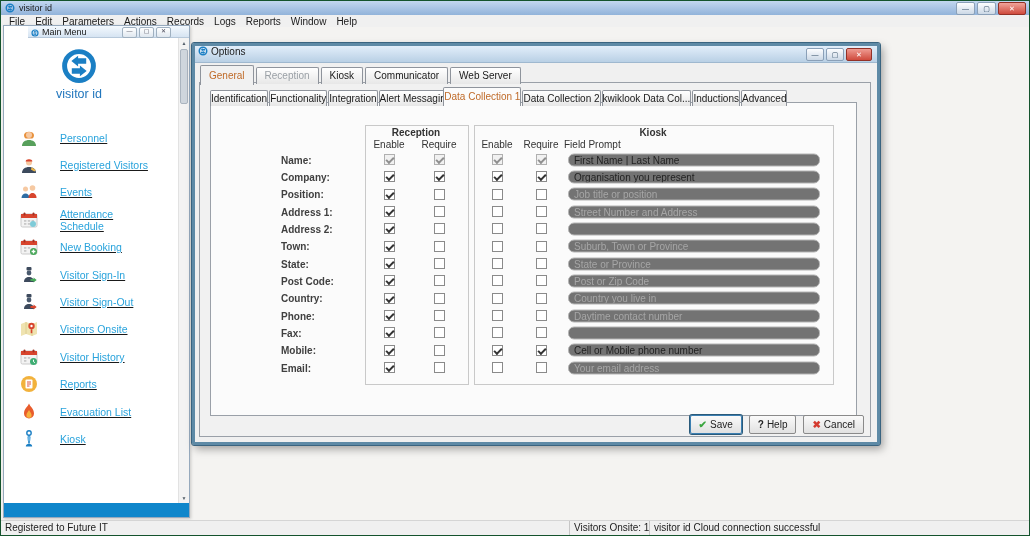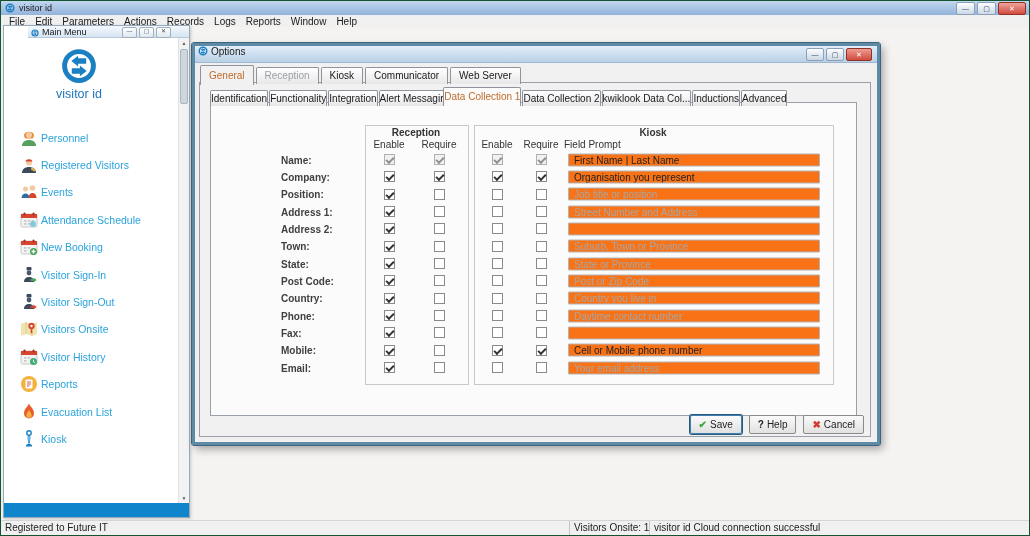--- a/index.html
+++ b/index.html
@@ -30,21 +30,21 @@
   .mm-btn{width:13px;height:9px;border:1px solid #9fb0c0;border-radius:2px;
           background:linear-gradient(#fff,#dfe7ef);font-size:6px;line-height:7px;text-align:center;color:#445;}
   .mm-body{position:absolute;top:12px;left:0;right:0;bottom:0;background:#fff;}
   .mm-scrollbar{position:absolute;top:0;right:0;width:10px;bottom:14px;background:#f3f3f3;border-left:1px solid #e2e2e2;}
   .sb-arrow{position:absolute;left:0;width:10px;height:10px;font-size:5px;text-align:center;line-height:10px;color:#55606b;background:#f3f3f3;}
   .sb-thumb{position:absolute;left:1px;top:11px;width:8px;height:55px;background:#cfd6dd;border:1px solid #aab4bf;border-radius:2px;box-sizing:border-box;}
   .mm-footer{position:absolute;left:0;right:0;bottom:0;height:14px;background:#0f86cb;}
   .mm-logo{position:absolute;top:10px;left:0;width:150px;text-align:center;}
   .mm-logo .logo-text{color:#2176bd;font-size:12.5px;margin-top:1px;}
   .mm-items{position:absolute;top:86px;left:0;width:150px;}
-  .mm-item{height:27.4px;display:flex;align-items:center;padding-left:15px;gap:2px;cursor:default;}
+  .mm-item{height:27.4px;display:flex;align-items:center;padding-left:15px;gap:21px;cursor:default;text-decoration:underline;}
   .mm-item .icon{width:20px;height:20px;display:inline-flex;}
   .mm-item .label{color:#29a3dc;font-size:10.5px;}
   
   .dialog{position:absolute;left:191px;top:16px;width:682px;height:396px;background:#f0f0f0;
           border:3px solid #5e8aa6;outline:1px solid #3a6480;border-radius:2px;box-shadow:3px 4px 9px rgba(0,0,0,.35);box-sizing:content-box;}
   .dlg-titlebar{height:16px;background:linear-gradient(#e2eefa,#b9d0e5);border-bottom:1px solid #9fb8cf;
                 display:flex;align-items:flex-start;padding:0 3px;}
   .dlg-titlebar .app-icon{width:10px;height:10px;display:inline-flex;margin-right:3px;}
   .dlg-buttons{position:absolute;left:611px;top:2px;display:flex;gap:2px;}
   .dlg-btn{width:16px;height:11px;border:1px solid #8aa0b8;border-radius:2px;
@@ -71,22 +71,22 @@
   .rows{position:absolute;left:0;right:0;top:48px;z-index:5;}
   .row{position:relative;height:17.34px;}
   .row .rlabel{position:absolute;left:70px;top:50%;transform:translateY(-50%);font-weight:bold;color:#404040;}
   .cb{position:absolute;top:50%;width:11px;height:11px;margin:-5.5px 0 0 -5.5px;border:1px solid #8a8a8a;background:#fff;box-sizing:border-box;}
   .cb.checked::after{content:"";position:absolute;left:1px;top:2px;width:6px;height:3px;
                      border-left:2px solid #333;border-bottom:2px solid #333;transform:rotate(-45deg);}
   .cb.disabled{background:#f1f1f1;border-color:#b0b0b0;}
   .cb.checked.disabled::after{border-color:#8f8f8f;}
   .cb1{left:178px;} .cb2{left:228px;} .cb3{left:286px;} .cb4{left:330px;}
   .row input{position:absolute;left:357px;top:50%;transform:translateY(-50%);width:252px;height:13px;
-             border:1px solid #b4b4b4;border-radius:1px;font-family:"Liberation Sans",sans-serif;font-size:10px;
-             padding:0 5px;color:#222;background:#f97316;box-sizing:border-box;}
+             border:1px solid #b4b4b4;border-radius:6px;font-family:"Liberation Sans",sans-serif;font-size:10px;
+             padding:0 5px;color:#222;background:#737373;box-sizing:border-box;}
   .row input::placeholder{color:#a6a6a6;}
   .dlg-footer{position:absolute;right:6px;bottom:2px;display:flex;gap:7px;z-index:6;}
   .btn{height:17px;border:1px solid #8a8a8a;border-radius:2px;background:linear-gradient(#fafafa,#e1e1e1);
        display:flex;align-items:center;justify-content:center;gap:3px;padding:0 8px;font-size:10px;color:#222;}
   .btn.default{border-color:#3c7fb1;box-shadow:0 0 0 1px #2a5a7a;}
   .btn .glyph{font-weight:bold;font-size:10px;}
   .glyph.green{color:#3aa63f;} .glyph.red{color:#d43b30;} .glyph.dark{color:#222;}
   
   .statusbar{position:absolute;left:0;right:0;bottom:0;height:14px;background:#f0f0f0;border-top:1px solid #d5d5d5;}
   .status-seg{position:absolute;top:1px;white-space:nowrap;color:#222;}

